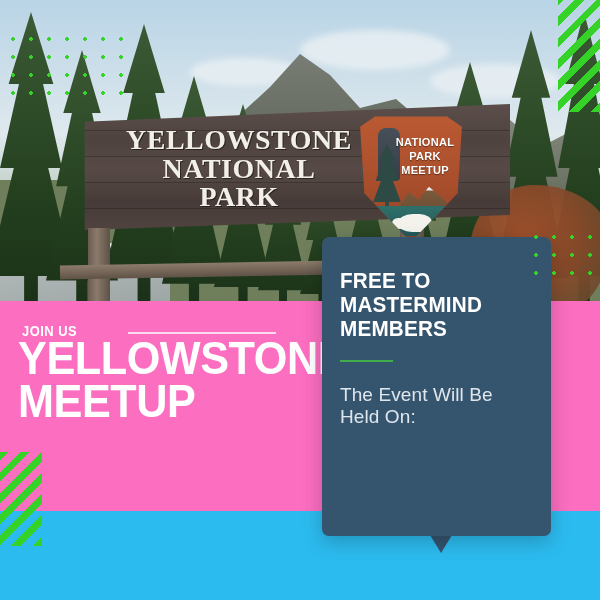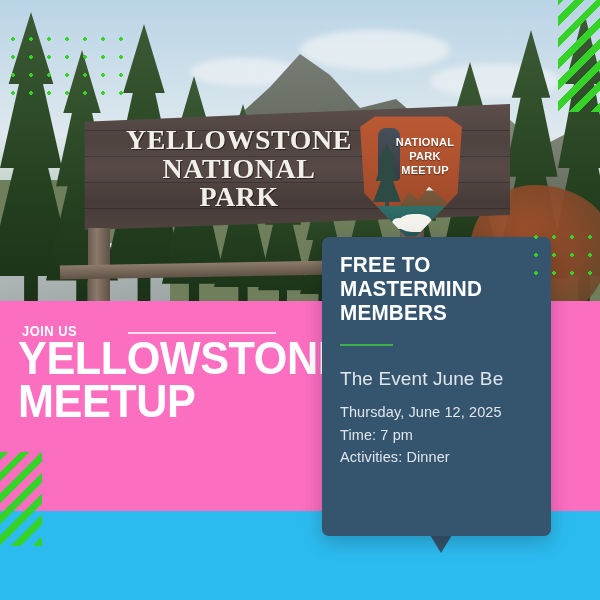--- a/index.html
+++ b/index.html
@@ -96,21 +96,21 @@
   .headline{position:absolute;left:18px;top:336px;width:330px;color:#ffffff;
      font-family:"Liberation Sans Narrow","Liberation Sans",sans-serif;
      font-weight:700;font-size:47px;line-height:.92;letter-spacing:-.5px;}
   .headline .hl{display:block;transform:scaleX(.92);transform-origin:left center;white-space:nowrap;}
 
   
   .card{position:absolute;left:322px;top:237px;width:229px;height:299px;
      background:#35546e;border-radius:7px;box-shadow:0 6px 20px rgba(0,0,0,.22);}
   .card-tail{position:absolute;left:430px;top:535px;width:0;height:0;
      border-left:11px solid transparent;border-right:11px solid transparent;border-top:18px solid #35546e;}
-  .card-inner{position:absolute;left:0;top:0;width:229px;height:299px;padding:16px 18px;box-sizing:border-box;}
+  .card-inner{position:absolute;left:0;top:0;width:229px;height:299px;padding:32px 18px;box-sizing:border-box;}
   .price-head{color:#ffffff;font-family:"Liberation Sans Narrow","Liberation Sans",sans-serif;
      font-weight:700;font-size:22px;line-height:1.1;letter-spacing:.2px;}
   .price-head span{display:block;transform:scaleX(.94);transform-origin:left center;}
   .price-sub{margin-top:12px;color:#ffffff;font-family:"Liberation Sans Narrow","Liberation Sans",sans-serif;
      font-weight:700;font-size:19px;letter-spacing:.1px;}
   .price-sub span{display:block;transform:scaleX(.94);transform-origin:left center;}
   .green-rule{margin-top:18px;width:53px;height:2px;background:#3fae49;}
   .event-head{margin-top:22px;color:#dfe6ec;font-size:19px;line-height:1.16;font-weight:400;letter-spacing:.1px;}
   .event-lines{margin-top:11px;color:#dfe6ec;font-size:14.5px;line-height:1.58;font-weight:400;letter-spacing:.1px;}
 
@@ -203,24 +203,20 @@
   <div class="card-tail"></div>
   <div class="card">
     <div class="card-inner">
       <div class="price-head">
         <span>FREE TO</span>
         <span>MASTERMIND</span>
         <span>MEMBERS</span>
       </div>
       <div class="green-rule"></div>
       <div class="event-head">
-        <div>The Event June Be</div>
-      </div>
-      <div class="event-lines">
-        <div>Thursday, June 12, 2025</div>
-        <div>Time: 7 pm</div>
-        <div>Activities: Dinner</div>
+        <div>The Event Will Be</div>
+        <div>Held On:</div>
       </div>
     </div>
   </div>
   <div class="dots dots-tr"></div>
 
 </div>
 
 </body></html>

